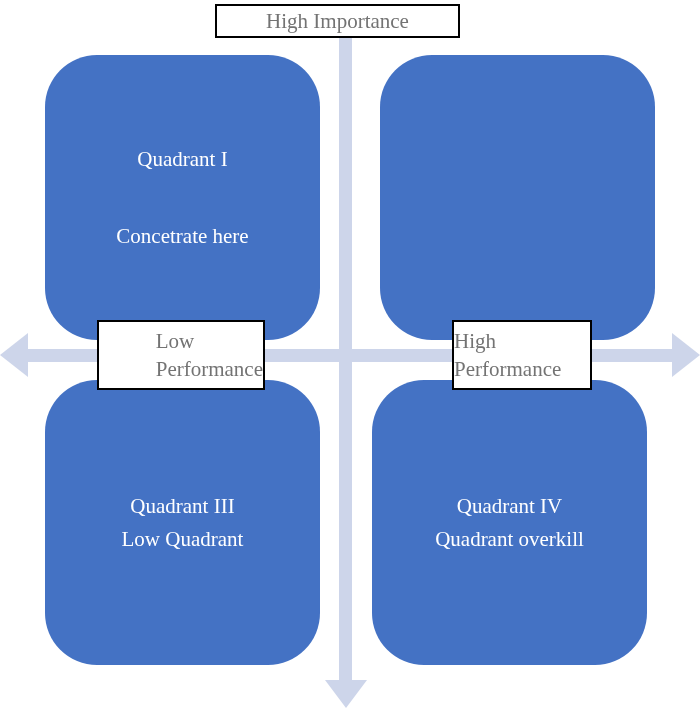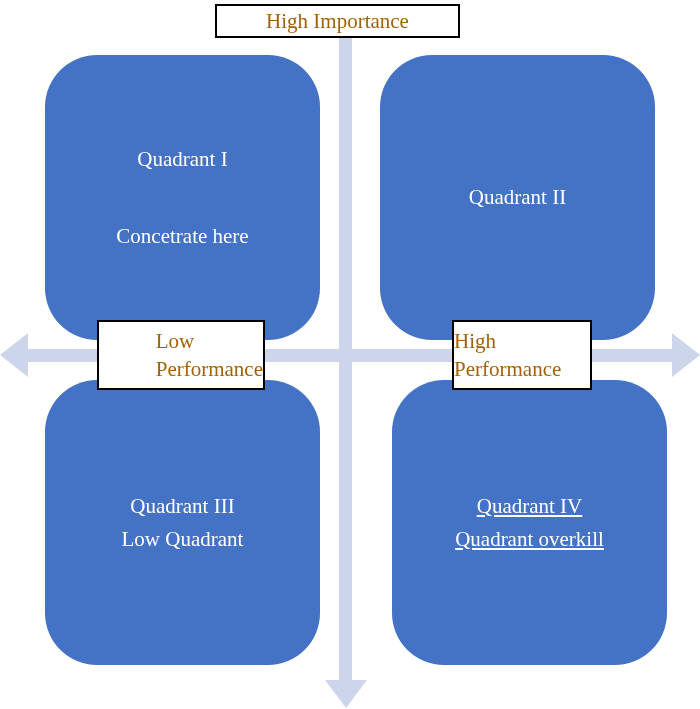--- a/index.html
+++ b/index.html
@@ -25,26 +25,26 @@
   .quad{
     position:absolute;width:275px;height:285px;
     background:var(--quadrant,#4472C4);color:var(--quadrant_text,#FFFFFF);
     border-radius:52px;display:flex;flex-direction:column;align-items:center;justify-content:center;
     text-align:center;font-size:21px;line-height:1.55;z-index:2;
   }
   .quad .subtitle{max-width:185px;}
   .q1{left:45px;top:55px;gap:44px;}
   .q2{left:380px;top:55px;}
   .q3{left:45px;top:380px;font-family:Liberation Serif, serif;}
-  .q4{left:392px;top:380px;text-decoration:underline;}
+  .q4{left:372px;top:380px;}
 
   
   .label-box{
     position:absolute;background:var(--label_bg,#FFFFFF);
-    border:2px solid var(--label_border,#000000);color:#a16207;
+    border:2px solid var(--label_border,#000000);color:#737373;
     font-size:21px;display:flex;align-items:center;justify-content:center;
     box-sizing:border-box;z-index:5;line-height:1.35;
   }
   .lb-top{left:215px;top:4px;width:245px;height:34px;}
   .lb-bottom{left:377px;top:661px;width:217px;height:34px;}
   .lb-left{left:97px;top:320px;width:168px;height:70px;justify-content:flex-end;padding-left:20px;text-align:left;}
   .lb-right{left:452px;top:320px;width:140px;height:70px;justify-content:flex-start;padding-left:0;text-align:left;}
   .two-line span{display:block;}
 </style>
 </head>
@@ -57,21 +57,20 @@
   <div class="h-head-right"></div>
   <div class="v-bar"></div>
   <div class="v-head-bottom"></div>
 
   <div class="quad q1">
     <div class="title">Quadrant I</div>
     <div class="subtitle">Concetrate here</div>
   </div>
 
   <div class="quad q2">
-    <div class="title">Quadrant II</div>
   </div>
 
   <div class="quad q3">
     <div class="title">Quadrant III</div>
     <div class="subtitle">Low Quadrant</div>
   </div>
 
   <div class="quad q4">
     <div class="title">Quadrant IV</div>
     <div class="subtitle">Quadrant overkill</div>

